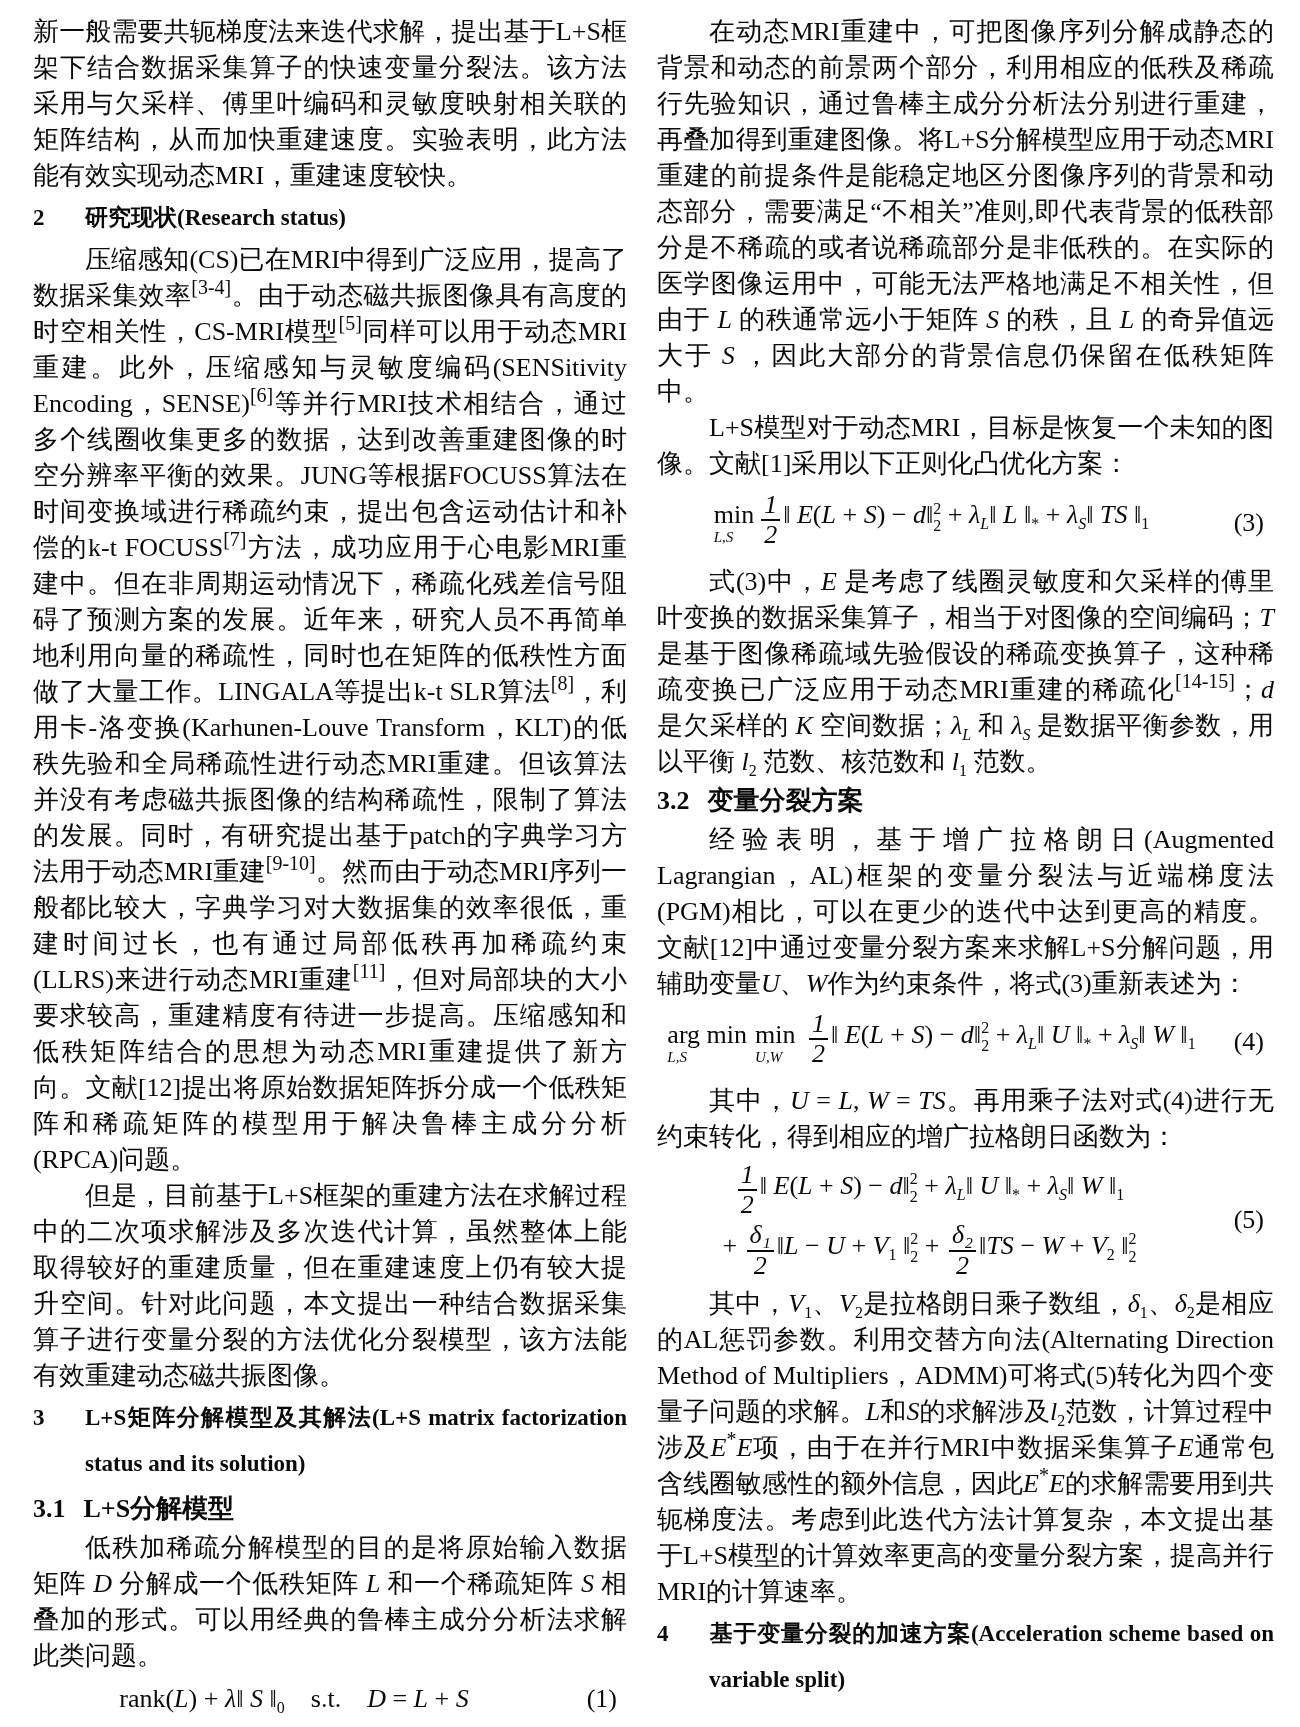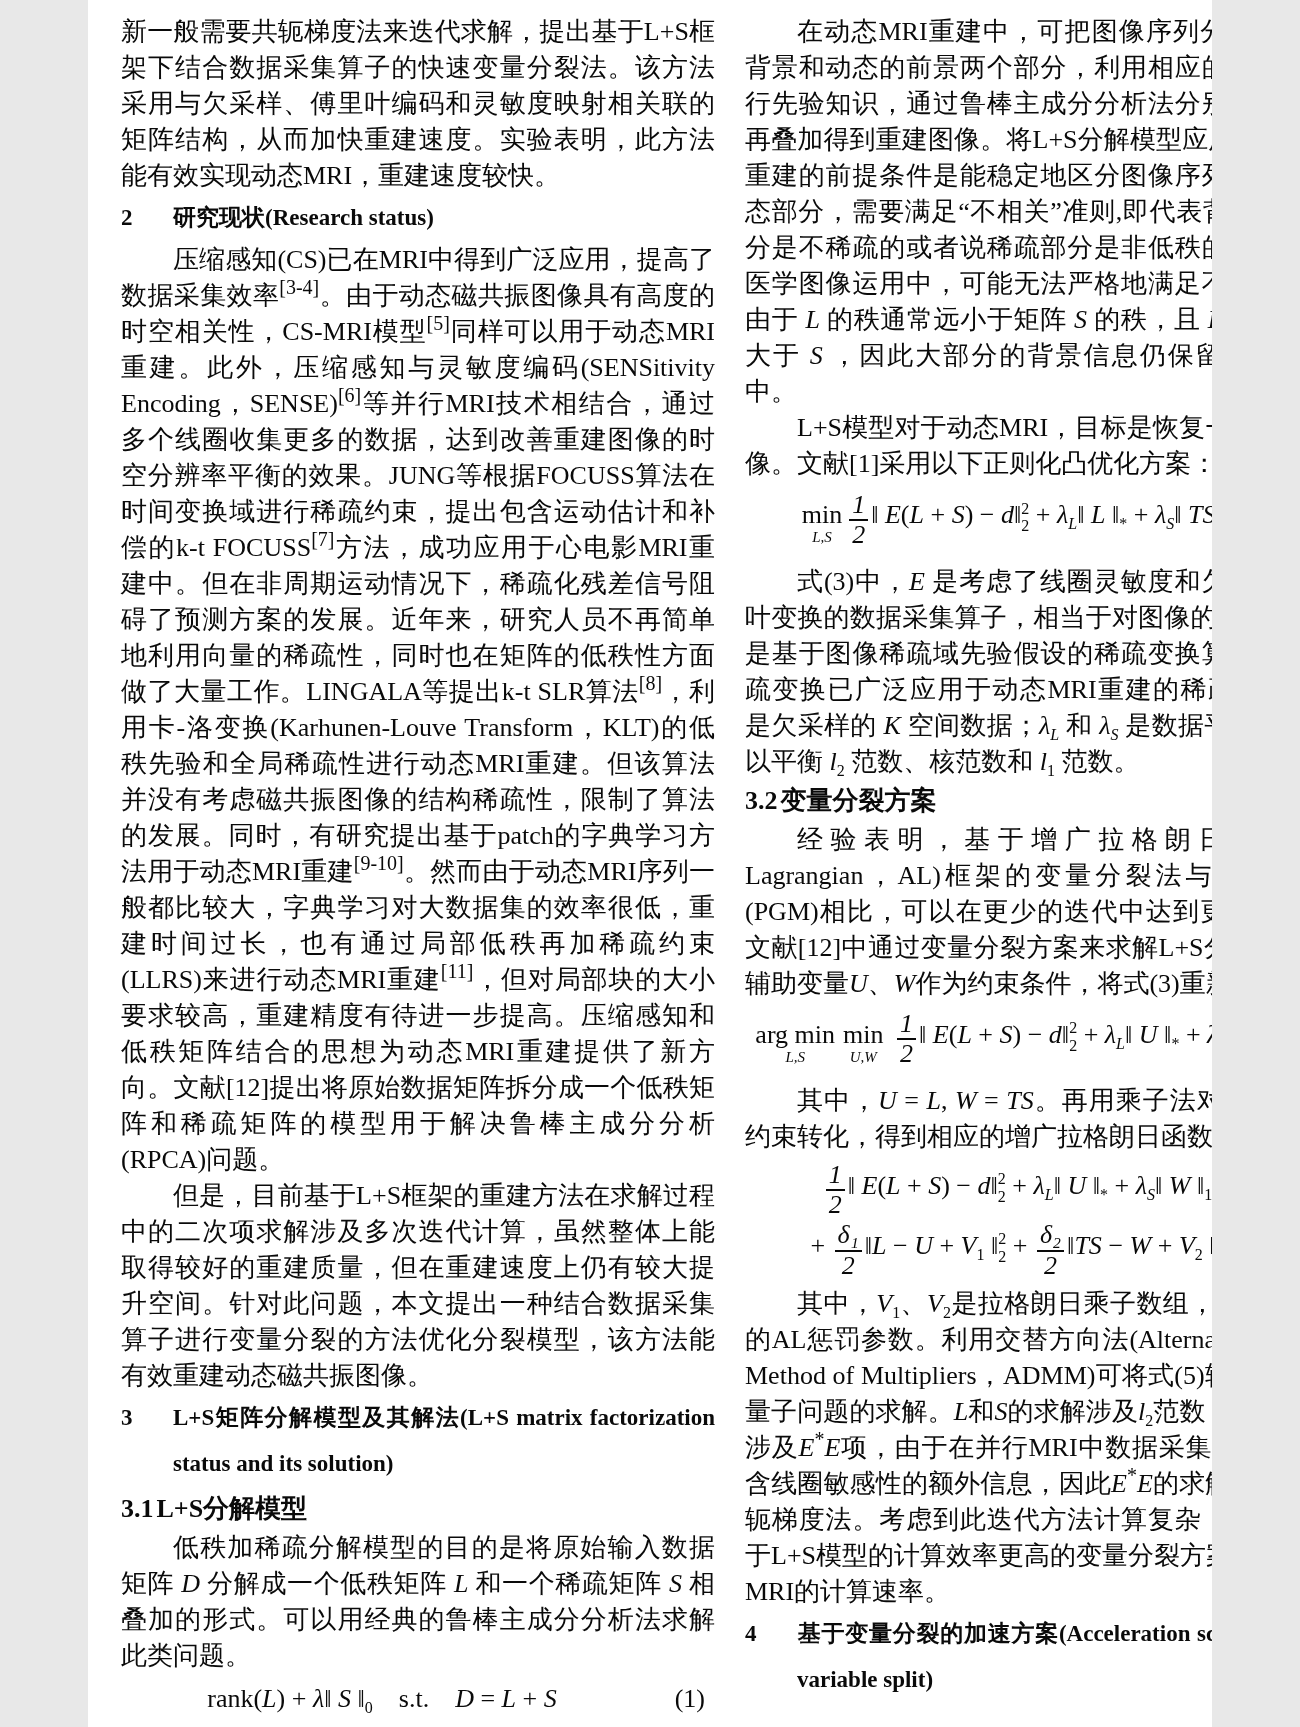--- a/index.html
+++ b/index.html
@@ -1,18 +1,18 @@
 <!DOCTYPE html>
 <html><head>
 <meta charset="utf-8">
 <style>
   html,body { margin:0; padding:0; background:#e8e8e8; }
   .page {
     position:relative;
-    width:1124px; height:1727px;
+    width:1300px; height:1727px;
     margin:0 auto;
     background:#ffffff;
     color:#0a0a0a;
     box-sizing:border-box;
     padding:14px 26px 0 33px;
     display:flex;
     gap:30px;
     font-family:"Liberation Serif","DejaVu Serif",serif;
     font-size:26px;
     line-height:36px;
@@ -33,38 +33,38 @@
     padding-left:52px;
     text-align:justify;
   }
   .h1 .h1-num { display:inline-block; width:52px; margin-left:-52px; }
   .h2 {
     font-weight:bold;
     font-size:26px;
     line-height:42px;
     text-align:left;
   }
-  .h2 .h2-label { margin-right:3px; }
+  .h2 .h2-label { margin-right:18px; }
 
   .eq { display:flex; align-items:center; padding:5px 0; }
   .eq-lines { flex:1; text-align:center; }
   .eq-line  { line-height:1.45; padding:1px 0; }
   .eq-num   { flex:none; width:72px; text-align:right; padding-right:10px; box-sizing:border-box; }
 
   
   .rs-i   { font-style:italic; }
   .rs-sup { font-size:20px; vertical-align:10px;  line-height:0; }
   .rs-sub { font-size:16px; vertical-align:-6px; line-height:0; }
   .rs-si  { font-size:16px; vertical-align:-6px; line-height:0; font-style:italic; }
 
   .frac { display:inline-block; vertical-align:-0.75em; text-align:center; line-height:1.08; margin:0 3px; font-style:italic; }
   .frac .num { display:block; border-bottom:2px solid #0a0a0a; padding:0 3px; }
   .frac .den { display:block; }
 
-  .munder { display:inline-block; text-align:center; vertical-align:-0.72em; line-height:1; margin:12px 4px; }
+  .munder { display:inline-block; text-align:left; vertical-align:-0.72em; line-height:1; margin:12px 4px; }
   .munder .base  { display:block; line-height:1.15; }
   .munder .under { display:block; font-size:15px; font-style:italic; line-height:1.05; }
 
   .supsub { display:inline-block; vertical-align:-0.5em; text-align:left; font-size:16px; line-height:1.1; }
   .supsub span { display:block; }
 </style>
 </head>
 <body>
 
 <div class="page">

